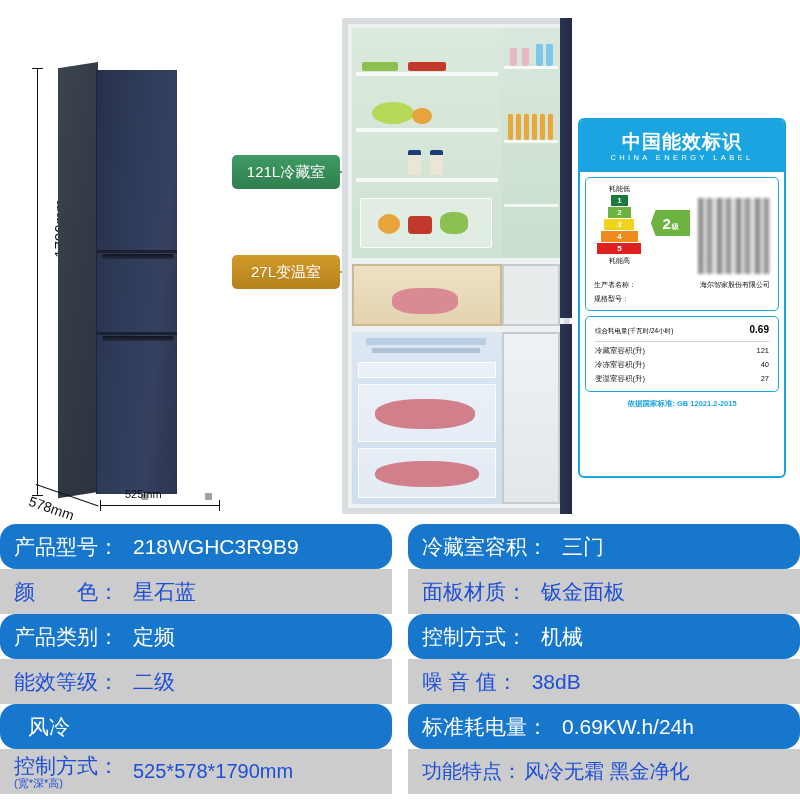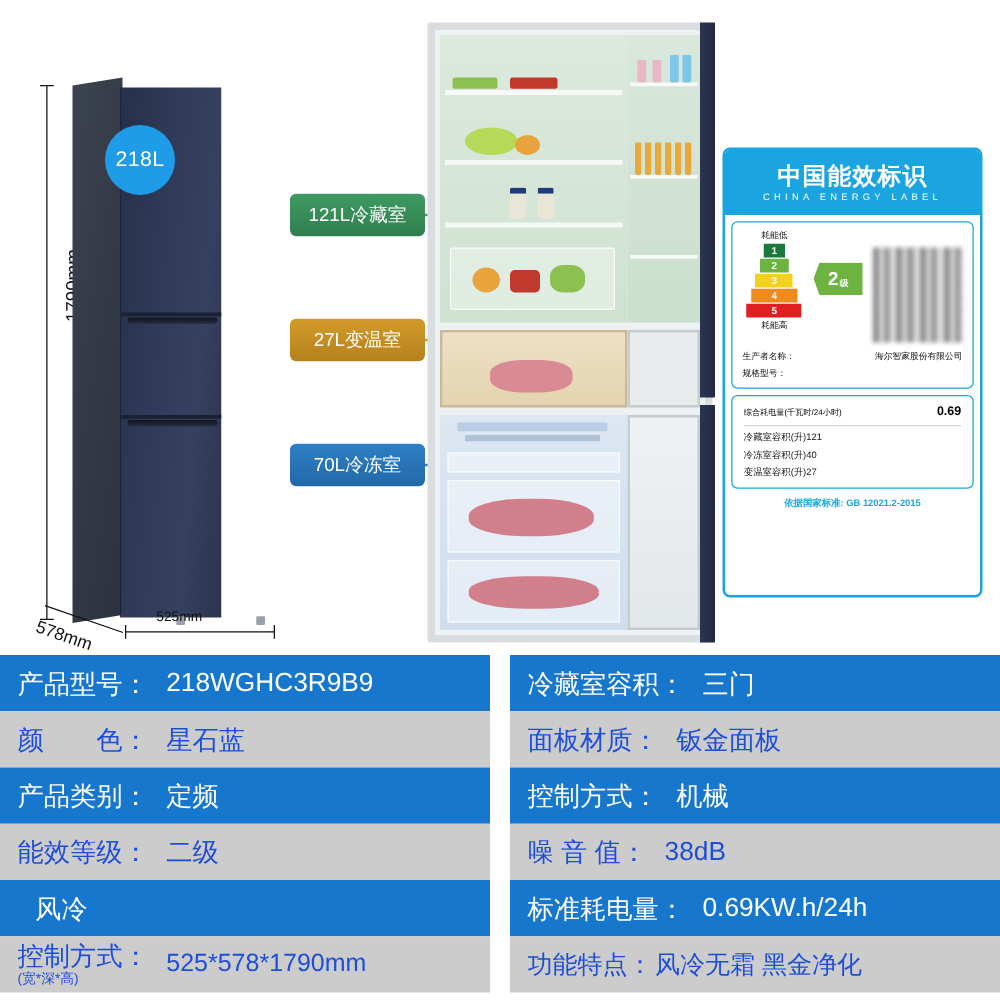--- a/index.html
+++ b/index.html
@@ -155,32 +155,32 @@
 
   .maker-row{display:flex;justify-content:space-between;font-size:7px;color:#111;margin-top:6px;}
   .spec-row{font-size:7px;color:#111;margin-top:4px;}
 
   .energy-card2{margin:0 5px 4px 5px;background:#fff;border:1px solid #1ba5e0;border-radius:5px;padding:7px 9px;}
   .cons-main{display:flex;justify-content:space-between;align-items:baseline;
              border-bottom:1px solid #cfd4d6;padding-bottom:5px;}
   .cons-title{font-size:10px;font-weight:bold;color:#000;}
   .cons-title span{font-size:6.5px;font-weight:normal;}
   .cons-val{font-size:10px;font-weight:bold;color:#000;margin-left:17px;}
-  .cap-row{display:flex;font-size:7.5px;color:#111;margin-top:4px;}
+  .cap-row{display:flex;justify-content:space-between;font-size:7.5px;color:#111;margin-top:4px;}
   .energy-foot{text-align:center;font-size:7.5px;color:#1ba5e0;font-weight:bold;padding:3px 0 6px 0;}
 
   
   .spec-table{position:absolute;left:0;top:524px;width:800px;height:276px;background:#ffffff;}
   .col{position:absolute;top:0;width:392px;height:276px;}
   .col.left{left:0;}
   .col.right{left:408px;}
   .srow{
     height:45px;display:flex;align-items:center;box-sizing:border-box;padding-left:14px;
   }
-  .srow.blue{background:#1777cc;color:#ffffff;}
+  .srow.blue{background:#1777cc;color:#ffffff;border-radius:16px;}
   .srow.gray{background:#cccccc;color:#1d4ed8;}
   .k{font-size:21px;white-space:nowrap;}
   .v{font-size:21px;margin-left:14px;white-space:nowrap;}
   .dim-k{display:flex;flex-direction:column;line-height:1;}
   .dim-k .main{font-size:21px;}
   .dim-k .sub{font-size:11px;margin-top:2px;}
   .srow.last .v{font-size:20px;}
   .row-fn{font-size:20px;white-space:nowrap;}
   .row-fn .kk{margin-right:2px;}
 </style>
@@ -200,41 +200,35 @@
         <div class="fridge-front">
           <div class="door-seam a"></div>
           <div class="door-seam b"></div>
           <div class="handle h1"></div>
           <div class="handle h2"></div>
           <div class="foot l"></div>
           <div class="foot r"></div>
         </div>
       </div>
 
-      <div class="badge-218">218L</div>
 
       <div class="dimline-b"></div>
       <div class="dim-w-text">525mm</div>
       <div class="dimline-d"></div>
       <div class="dim-d-text">578mm</div>
     </div>
 
     <div class="callouts">
       <div class="callout c-fresh">
         <span>121L冷藏室</span>
         <span class="stem"></span>
         <span class="dot"></span>
       </div>
       <div class="callout c-var">
         <span>27L变温室</span>
-        <span class="stem"></span>
-        <span class="dot"></span>
-      </div>
-      <div class="callout c-frz">
-        <span>70L冷冻室</span>
         <span class="stem"></span>
         <span class="dot"></span>
       </div>
     </div>
 
     <div class="interior">
       <div class="cab-shell"></div>
       <div class="cab-inner-edge"></div>
 
       <div class="comp-fresh">

